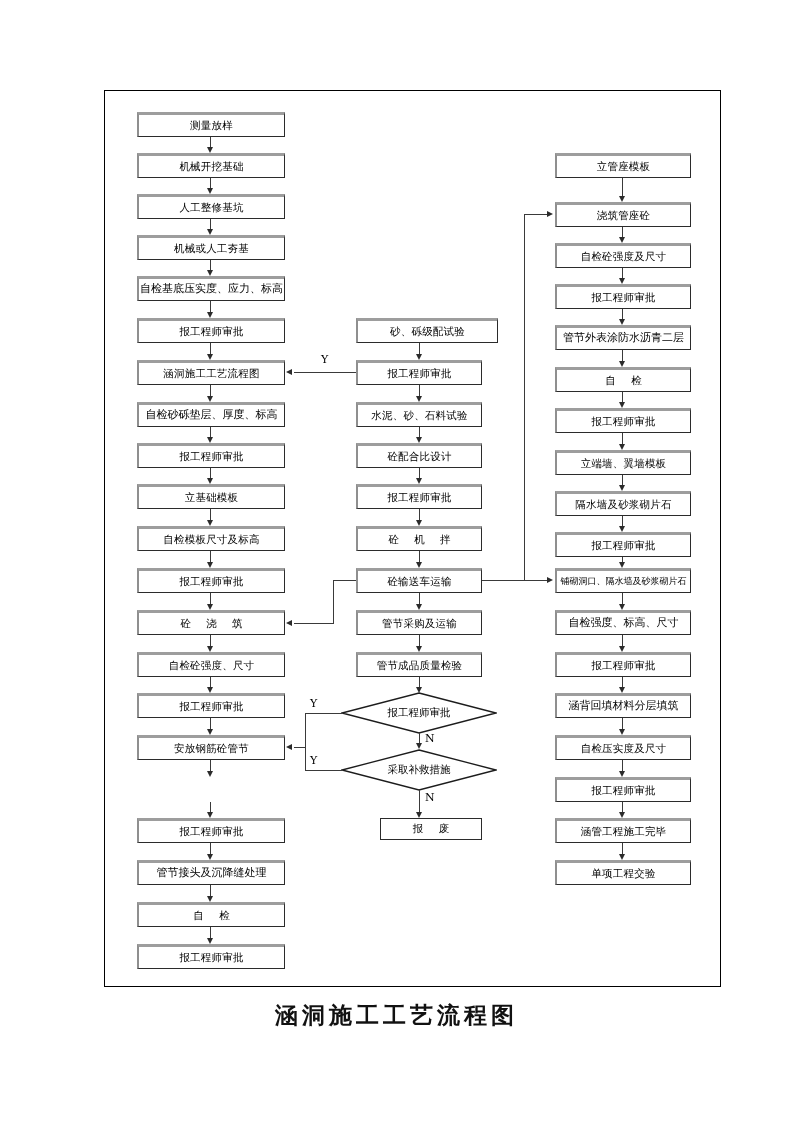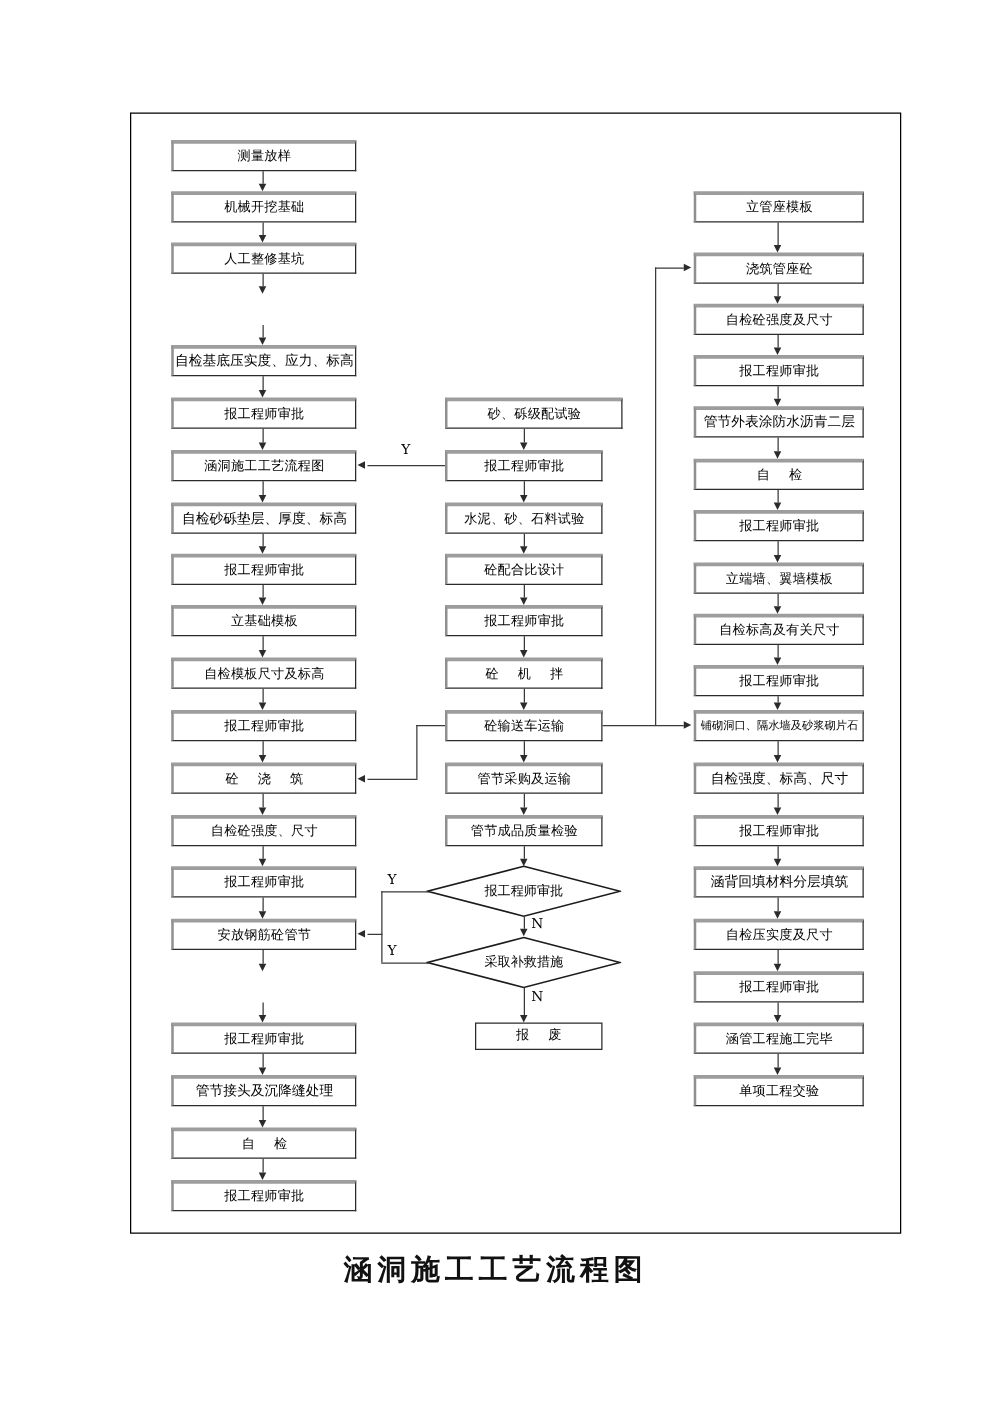--- a/index.html
+++ b/index.html
@@ -104,20 +104,21 @@
 </head>
 <body>
 
 <div id="page">
 
   <div id="frame">
 
     <div class="node" style="left:32px;top:21px;width:148px;height:25px;">测量放样</div>
     <div class="node" style="left:32px;top:62px;width:148px;height:25px;">机械开挖基础</div>
     <div class="node" style="left:32px;top:103px;width:148px;height:25px;">人工整修基坑</div>
+    <div class="node" style="left:32px;top:144px;width:148px;height:25px;">机械或人工夯基</div>
     <div class="node tight" style="left:32px;top:185px;width:148px;height:25px;">自检基底压实度、应力、标高</div>
     <div class="node" style="left:32px;top:227px;width:148px;height:25px;">报工程师审批</div>
     <div class="node" style="left:32px;top:269px;width:148px;height:25px;">涵洞施工工艺流程图</div>
     <div class="node tight" style="left:32px;top:311px;width:148px;height:25px;">自检砂砾垫层、厚度、标高</div>
     <div class="node" style="left:32px;top:352px;width:148px;height:25px;">报工程师审批</div>
     <div class="node" style="left:32px;top:393px;width:148px;height:25px;">立基础模板</div>
     <div class="node" style="left:32px;top:435px;width:148px;height:25px;">自检模板尺寸及标高</div>
     <div class="node" style="left:32px;top:477px;width:148px;height:25px;">报工程师审批</div>
     <div class="node spaced" style="left:32px;top:519px;width:148px;height:25px;">砼 浇 筑</div>
     <div class="node" style="left:32px;top:561px;width:148px;height:25px;">自检砼强度、尺寸</div>
@@ -247,21 +248,21 @@
     <div class="arrow right" style="left:442px;top:486px;"></div>
 
     <div class="node" style="left:450px;top:62px;width:136px;height:25px;">立管座模板</div>
     <div class="node" style="left:450px;top:111px;width:136px;height:25px;">浇筑管座砼</div>
     <div class="node" style="left:450px;top:152px;width:136px;height:25px;">自检砼强度及尺寸</div>
     <div class="node" style="left:450px;top:193px;width:136px;height:25px;">报工程师审批</div>
     <div class="node tight" style="left:450px;top:234px;width:136px;height:25px;">管节外表涂防水沥青二层</div>
     <div class="node spaced" style="left:450px;top:276px;width:136px;height:25px;">自 检</div>
     <div class="node" style="left:450px;top:317px;width:136px;height:25px;">报工程师审批</div>
     <div class="node" style="left:450px;top:359px;width:136px;height:25px;">立端墙、翼墙模板</div>
-    <div class="node" style="left:450px;top:400px;width:136px;height:25px;">自检标高及有关尺寸</div>
+    <div class="node" style="left:450px;top:400px;width:136px;height:25px;">隔水墙及砂浆砌片石</div>
     <div class="node" style="left:450px;top:441px;width:136px;height:25px;">报工程师审批</div>
     <div class="node tight" style="left:450px;top:477px;width:136px;height:25px;font-size:9px;">铺砌洞口、隔水墙及砂浆砌片石</div>
     <div class="node tight" style="left:450px;top:519px;width:136px;height:25px;">自检强度、标高、尺寸</div>
     <div class="node" style="left:450px;top:561px;width:136px;height:25px;">报工程师审批</div>
     <div class="node tight" style="left:450px;top:602px;width:136px;height:25px;">涵背回填材料分层填筑</div>
     <div class="node" style="left:450px;top:644px;width:136px;height:25px;">自检压实度及尺寸</div>
     <div class="node" style="left:450px;top:686px;width:136px;height:25px;">报工程师审批</div>
     <div class="node" style="left:450px;top:727px;width:136px;height:25px;">涵管工程施工完毕</div>
     <div class="node" style="left:450px;top:769px;width:136px;height:25px;">单项工程交验</div>
 

